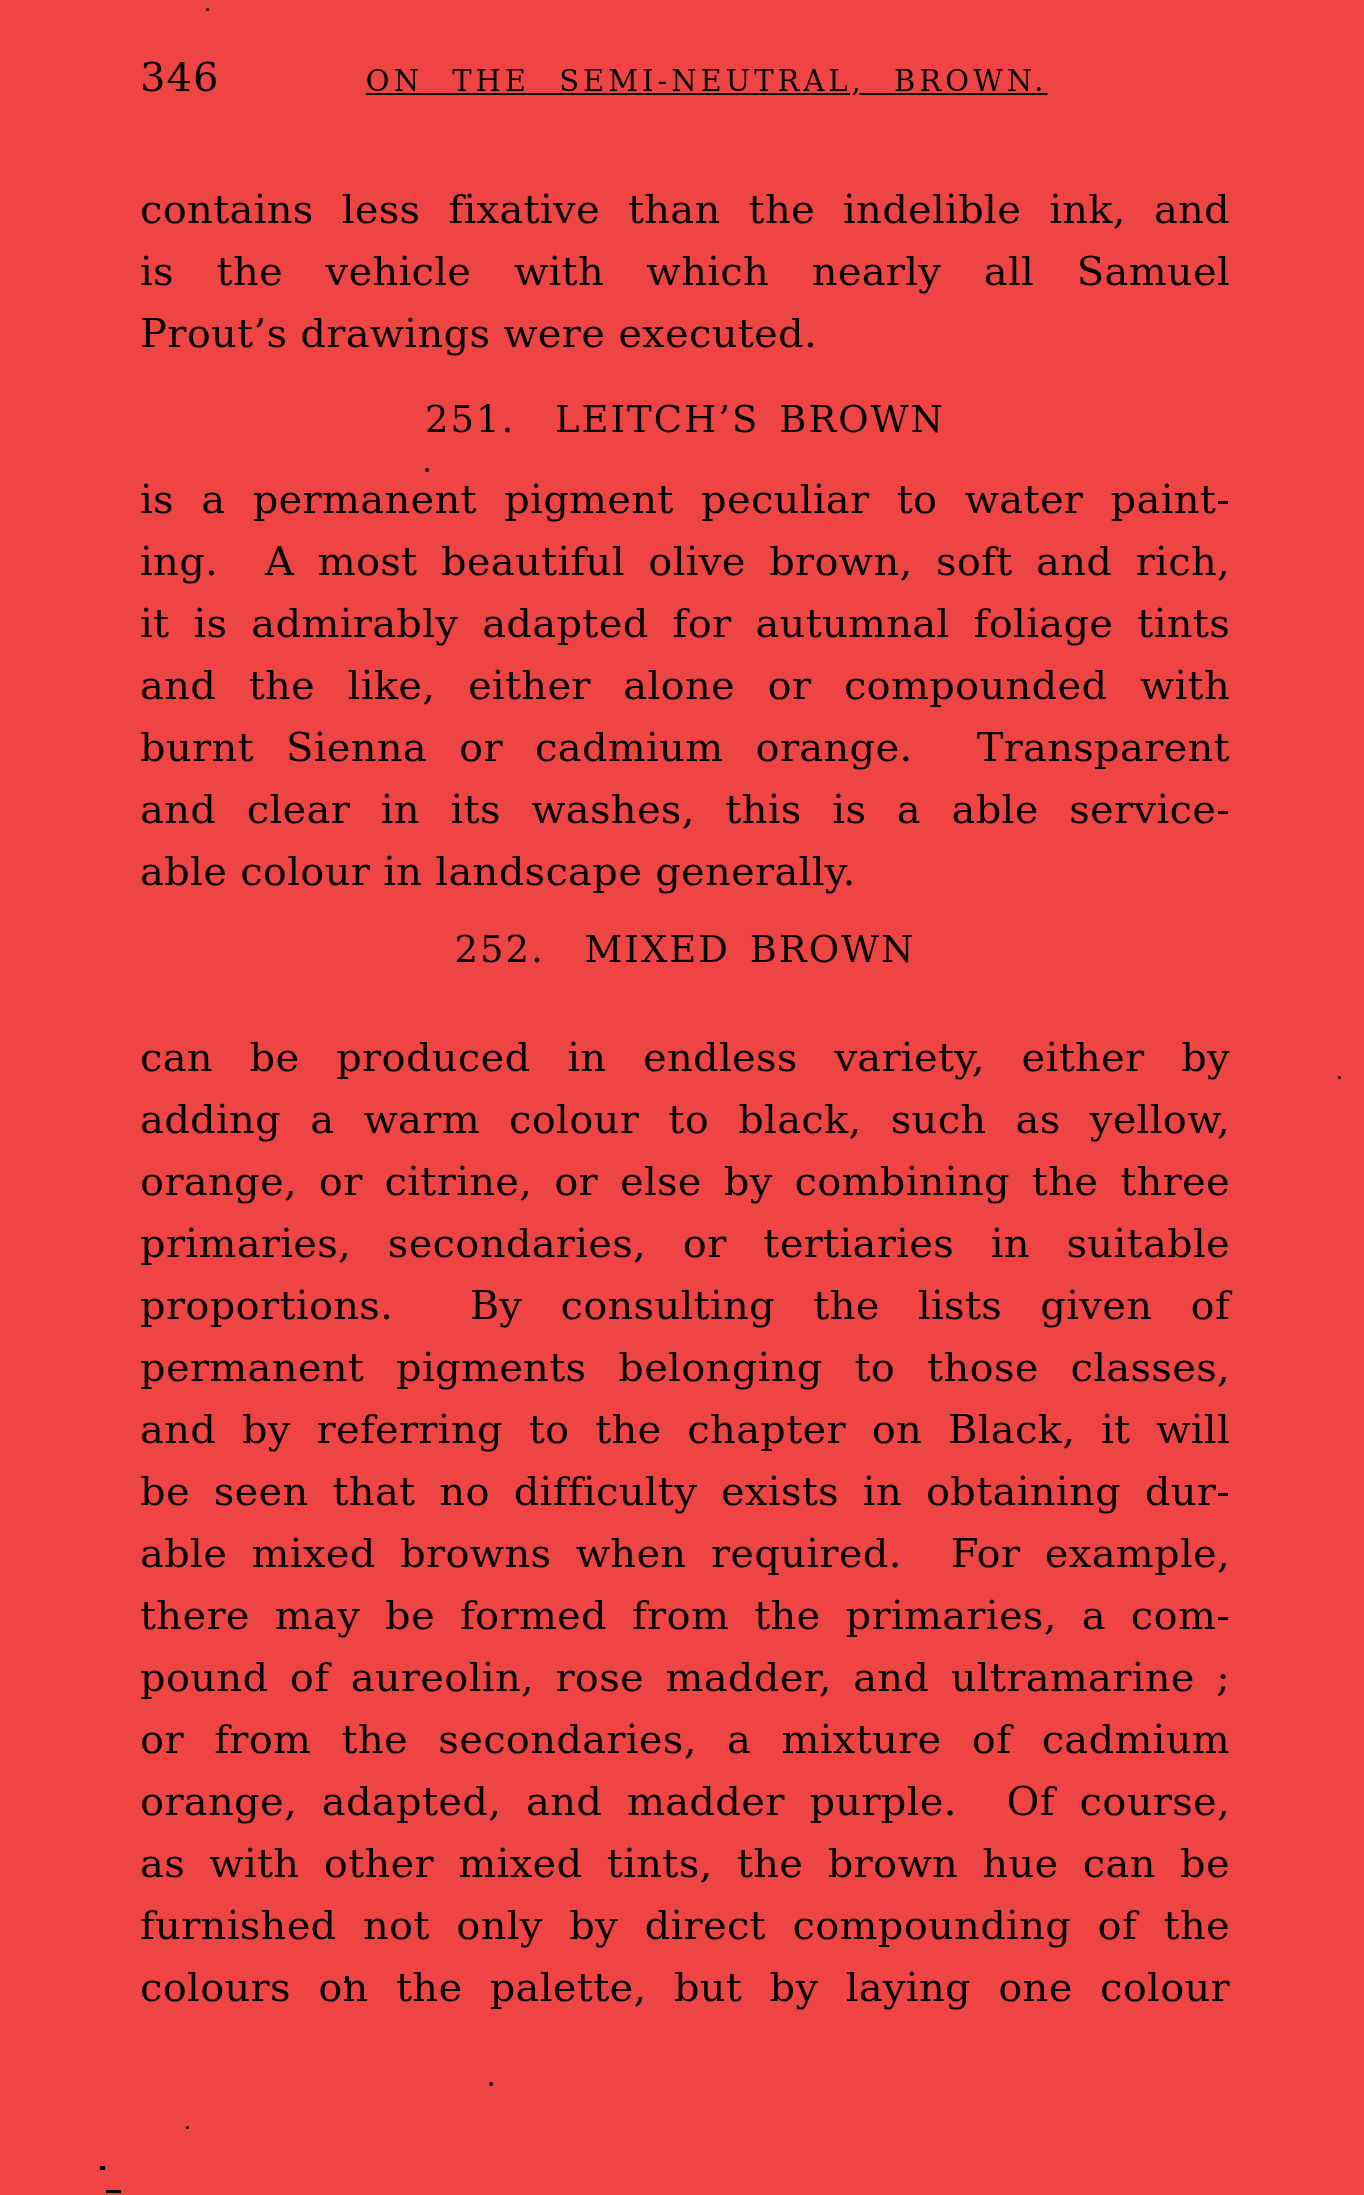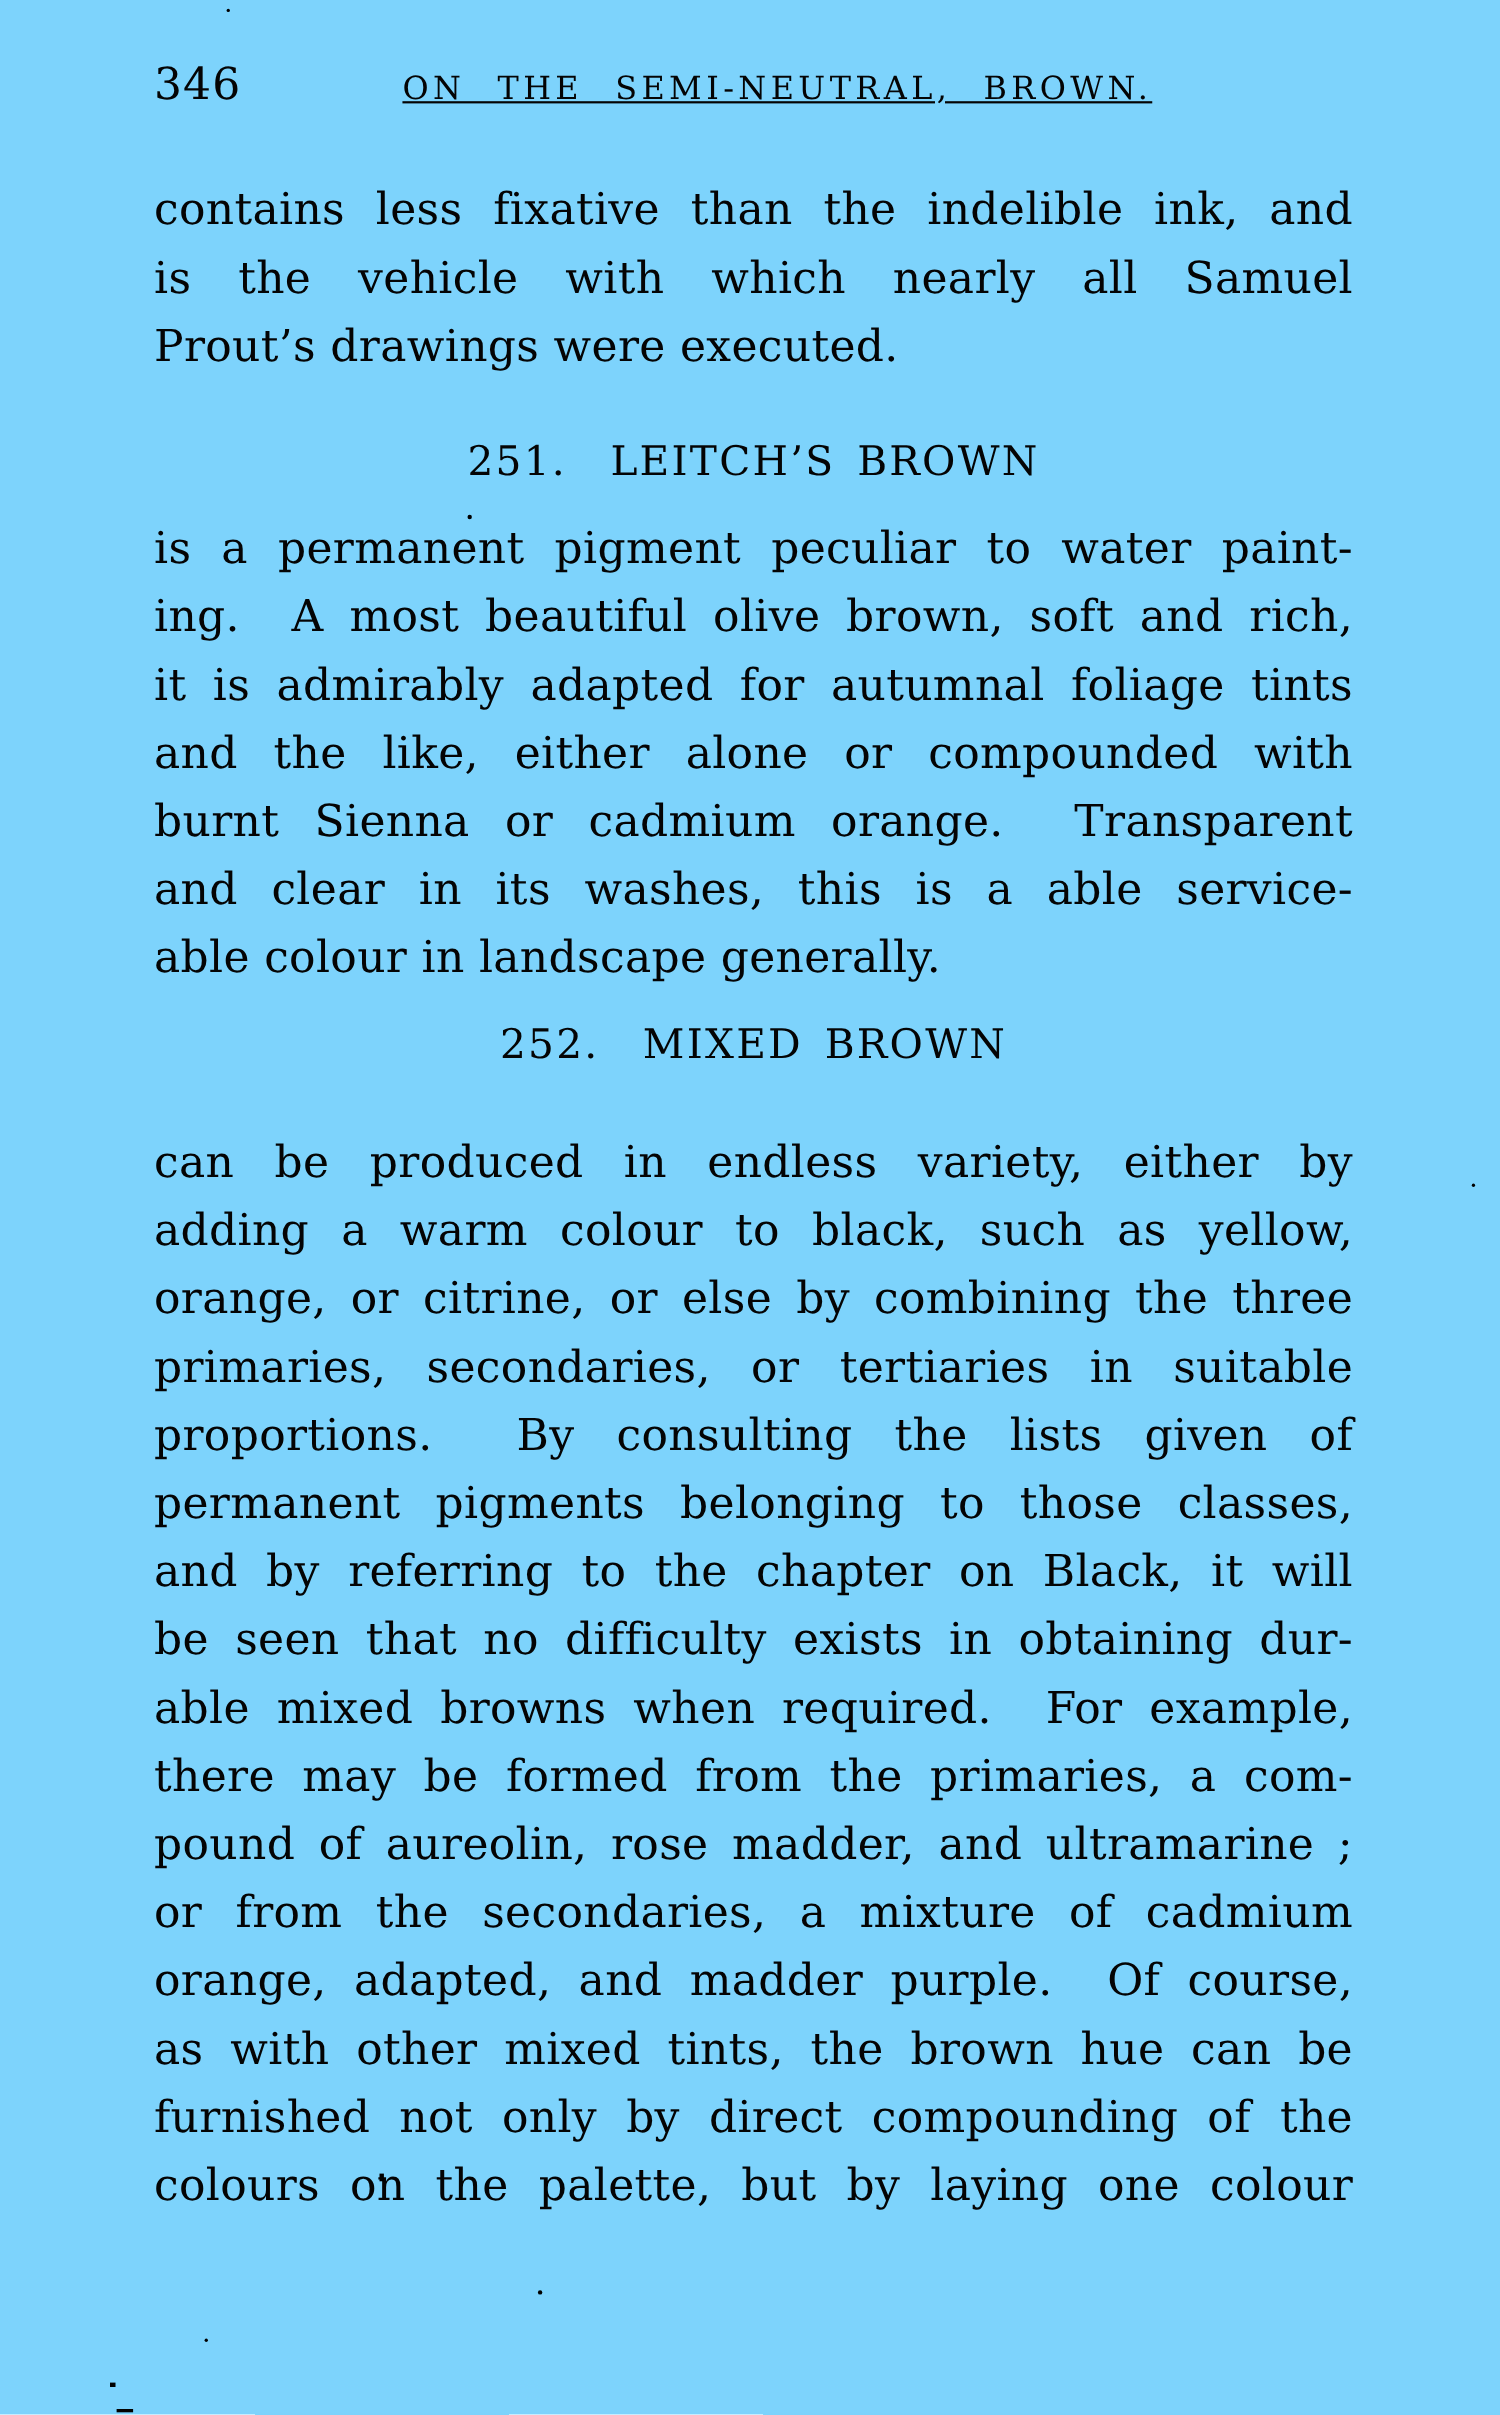--- a/index.html
+++ b/index.html
@@ -4,21 +4,21 @@
 <style>
   html, body {
     margin: 0;
     padding: 0;
     background: #ffffff;
   }
   .page {
     position: relative;
     width: 1364px;
     height: 2195px;
-    background: #7dd3fc;
+    background: #ef4444;
     color: #040404;
     font-family: "DejaVu Serif", "Liberation Serif", serif;
     overflow: hidden;
   }
   .pagehead {
     position: absolute;
     top: 54px;
     left: 140px;
     right: 134px;
     display: flex;
@@ -79,21 +79,21 @@
 </head>
 <body>
 
 <div class="page">
 
   <header class="pagehead">
     <span class="pagenum">346</span>
     <span class="runhead">ON THE SEMI-NEUTRAL, BROWN.</span>
   </header>
 
-  <div class="para" style="top:160px">
+  <div class="para" style="top:178px">
       <div class="line">contains less fixative than the indelible ink, and</div>
       <div class="line">is the vehicle with which nearly all Samuel</div>
       <div class="line">Prout’s drawings were executed.</div>
     </div>
 
   <h2 class="secheading" style="top:398px">251.  LEITCH’S BROWN</h2>
 
   <div class="para" style="top:468px">
       <div class="line">is a permanent pigment peculiar to water paint-</div>
       <div class="line">ing.  A most beautiful olive brown, soft and rich,</div>

